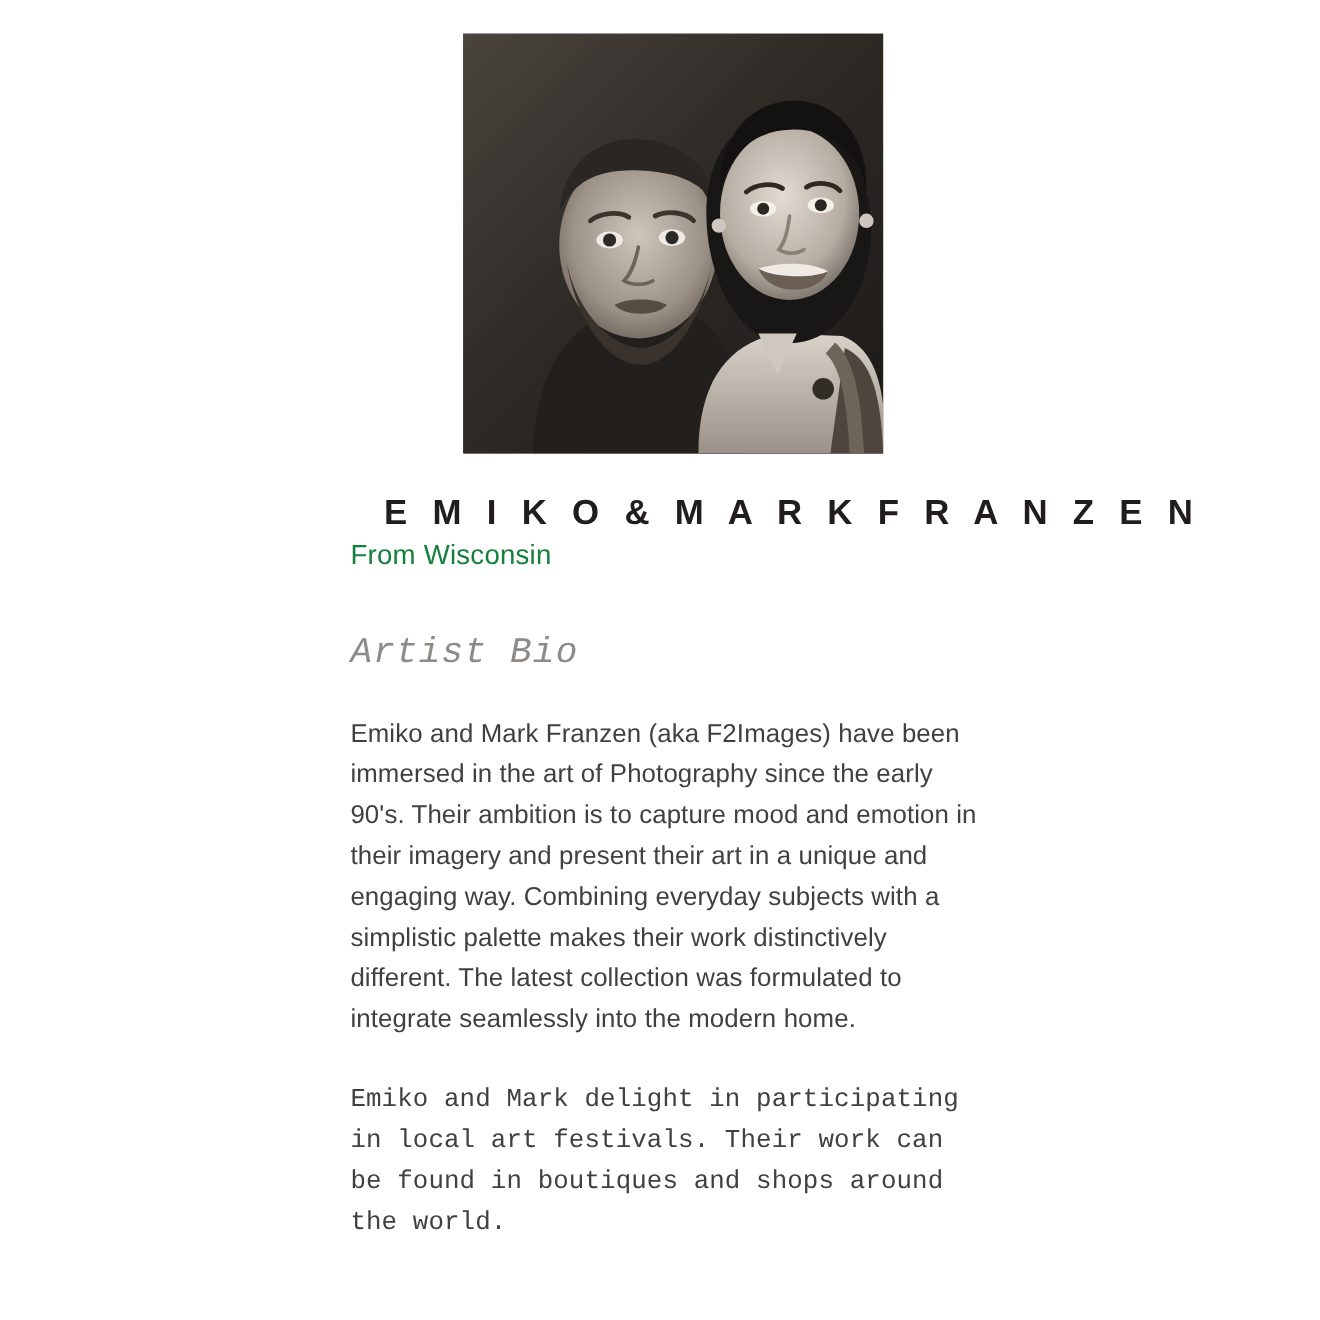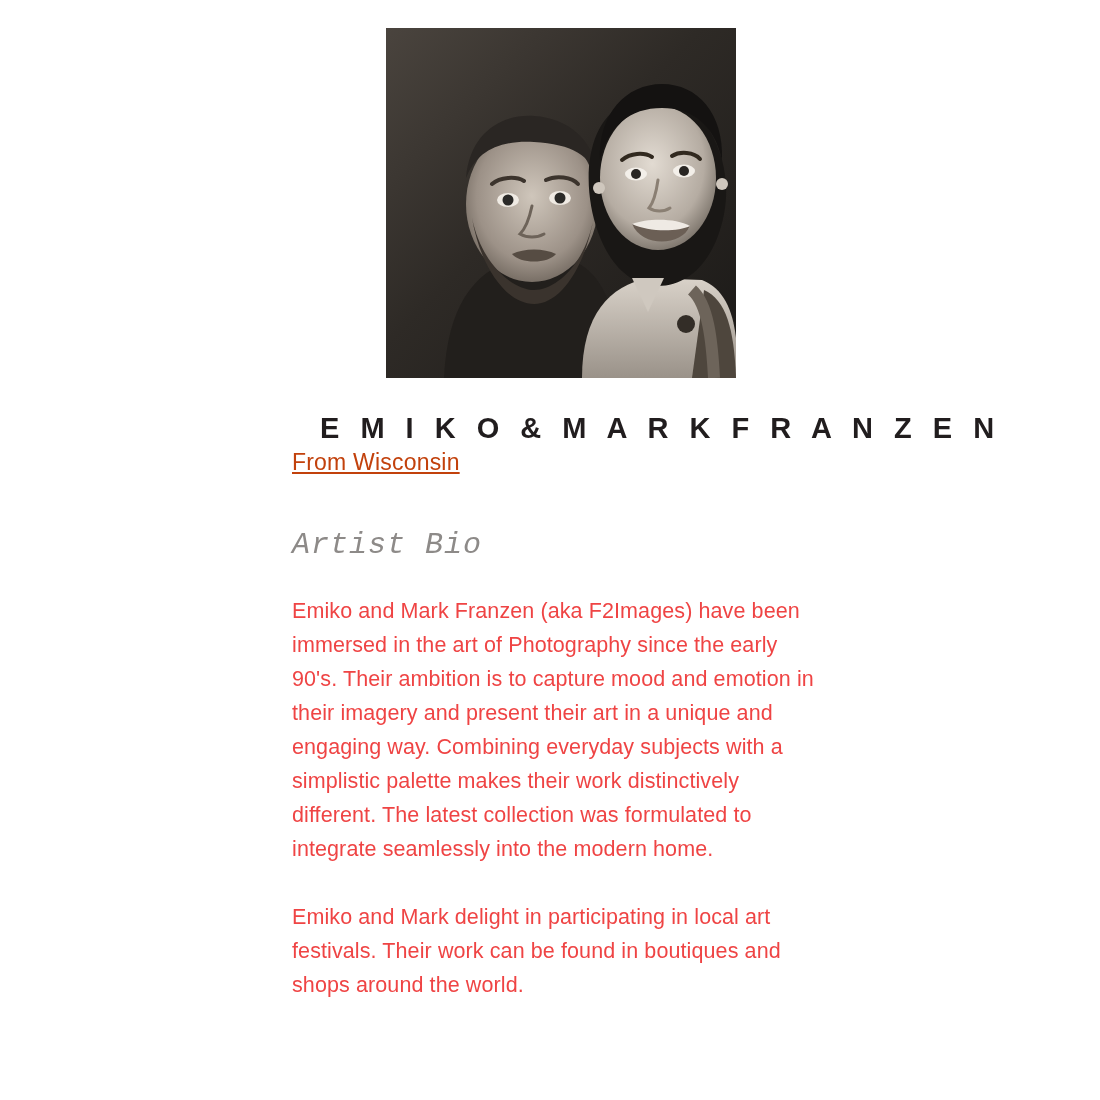--- a/index.html
+++ b/index.html
@@ -43,23 +43,22 @@
     letter-spacing: 6.5px;
     color: #211d1e;
     white-space: nowrap;
     margin-left: 28px;
   }
   .artist-location {
     position: absolute;
     left: 292px;
     top: 449px;
     font-size: 23px;
-    color: #c2410c;
+    color: #15803d;
     letter-spacing: 0.2px;
-    text-decoration: underline;
   }
 
   
   .section-title {
     position: absolute;
     left: 292px;
     top: 528px;
     font-family: Liberation Mono, monospace;
     font-style: italic;
     font-size: 30px;
@@ -71,24 +70,24 @@
   .bio {
     position: absolute;
     left: 292px;
     top: 594px;
     width: 530px;
   }
   .bio p {
     margin: 0 0 34px 0;
     font-size: 21.5px;
     line-height: 34px;
-    color: #ef4444;
+    color: #404040;
     letter-spacing: 0.1px;
   }
-  .bio p:last-child { margin-bottom: 12px; }
+  .bio p:last-child { margin-bottom: 12px; font-family: Liberation Mono, monospace; }
 </style>
 </head>
 <body>
 
 <div class="page">
 
   <div class="portrait">
     <svg width="350" height="350" viewBox="0 0 350 350" role="img" aria-label="portrait">
       <defs>
         <linearGradient id="bgGrad" x1="0" y1="0" x2="1" y2="1">

